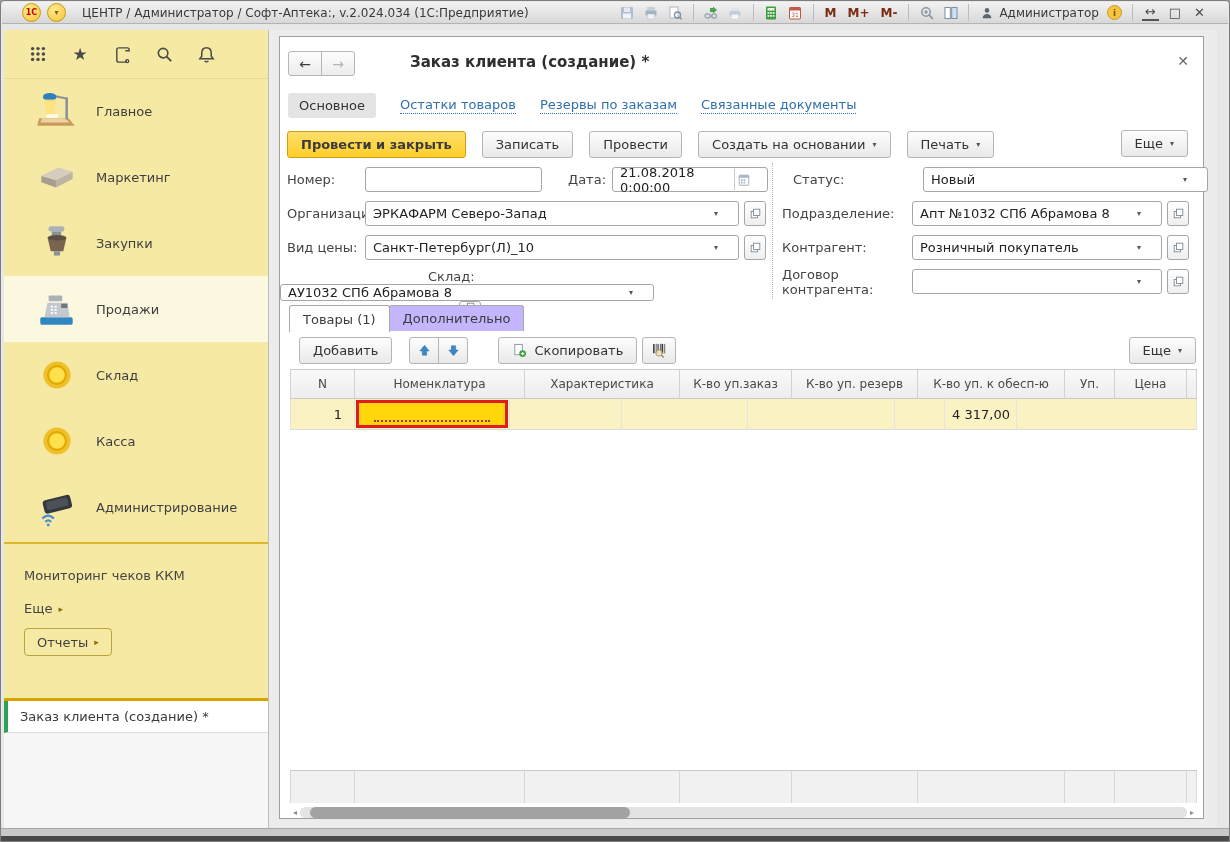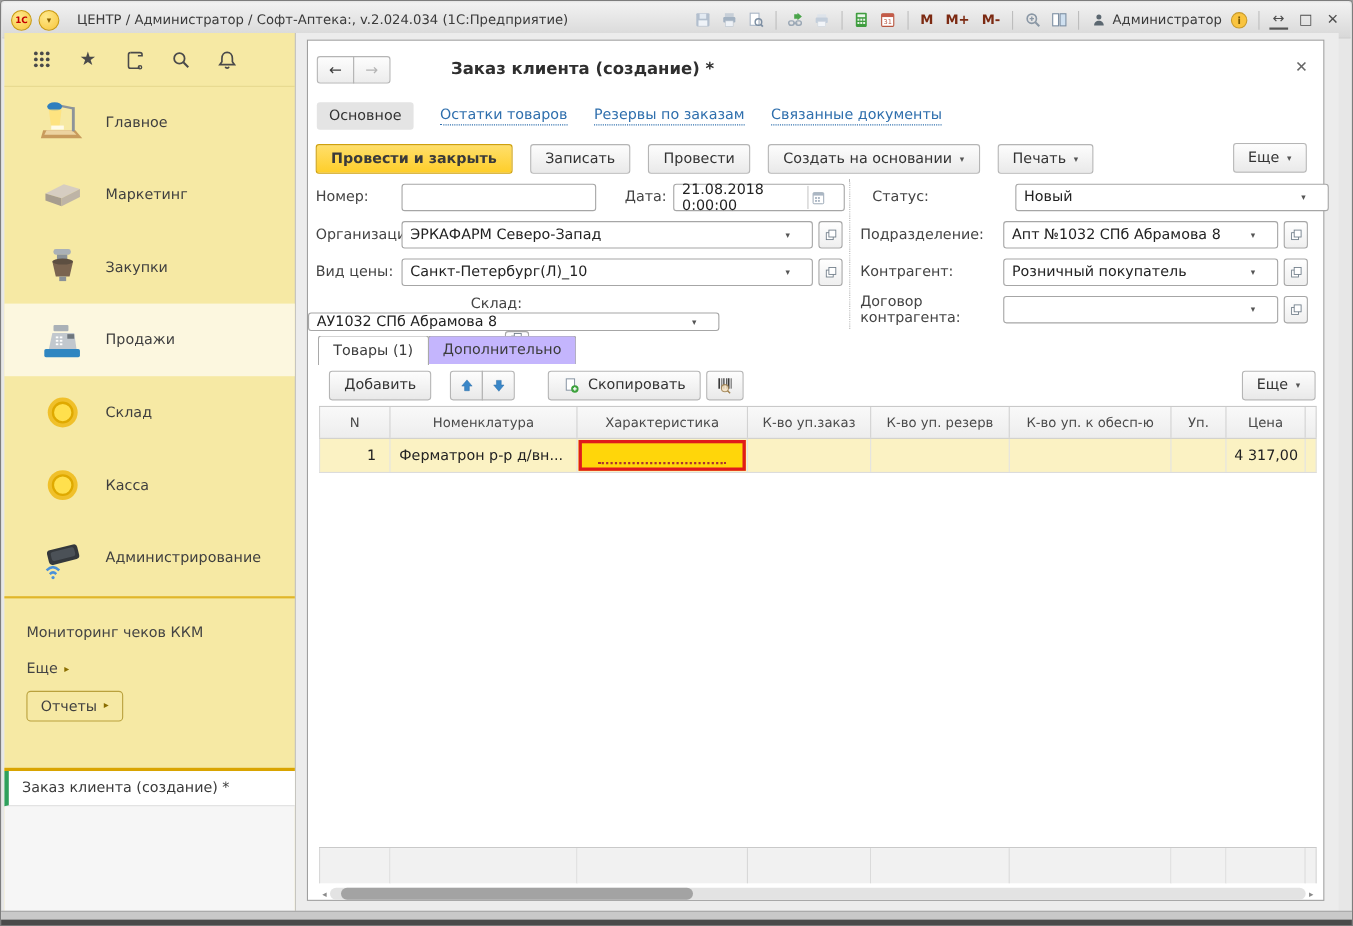--- a/index.html
+++ b/index.html
@@ -7,23 +7,23 @@
     width:1230px;height:842px;position:relative;overflow:hidden;
     font-family:"DejaVu Sans","Liberation Sans",sans-serif;
     background:#9a9a9a;font-size:13px;color:#333;
   }
   .frame{position:absolute;inset:0;border:1px solid #7d7d7d;border-radius:4px 4px 0 0;
     background:#e7e7e7;box-sizing:border-box;}
   .bottom-dark{position:absolute;left:0;right:0;bottom:0;height:5px;background:#4a4a4a;}
   .bottom-band{position:absolute;left:0;right:0;bottom:5px;height:7px;background:#c9c9c9;border-top:1px solid #a8a8a8;}
 
   
-  .titlebar{position:absolute;left:1px;right:1px;top:1px;height:33px;
+  .titlebar{position:absolute;left:1px;right:1px;top:1px;height:22px;
     background:linear-gradient(#f2f2f2,#d8d8d8);border-bottom:1px solid #b3b3b3;
-    border-radius:3px 3px 0 0;display:flex;align-items:center;padding:0 8px;box-sizing:border-box;gap:6px;}
+    border-radius:3px 3px 0 0;display:flex;align-items:center;padding:0 20px;box-sizing:border-box;gap:6px;}
   .roundbtn{width:19px;height:19px;border-radius:50%;border:1px solid #c99a12;
     background:radial-gradient(circle at 35% 30%,#ffe98c,#f7c53c);display:flex;align-items:center;justify-content:center;
     font-size:8px;font-weight:bold;color:#c40000;box-sizing:border-box;}
   .tb-title{margin-left:10px;color:#3a3a3a;font-size:12px;white-space:nowrap;}
   .tb-right{margin-left:auto;display:flex;align-items:center;gap:7px;}
   .tb-ico{width:17px;height:17px;display:inline-flex;align-items:center;justify-content:center;}
   .tb-sep{width:1px;height:17px;background:#bdbdbd;margin:0 2px;}
   .tb-m{font-size:12px;font-weight:bold;color:#7c2a12;padding:0 2px;}
   .tb-user{display:flex;align-items:center;gap:4px;color:#3a3a3a;font-size:12px;}
   .tb-win{font-size:13px;color:#4c4c4c;padding:0 3px;}
@@ -604,21 +604,20 @@
           <span class="gc c2">Характеристика</span>
           <span class="gc c3">К-во уп.заказ</span>
           <span class="gc c4">К-во уп. резерв</span>
           <span class="gc c5">К-во уп. к обесп-ю</span>
           <span class="gc c6">Уп.</span>
           <span class="gc c7">Цена</span>
           <span class="gc cf"></span>
         </div>
         <div class="g-row">
           <span class="gc c0 num">1</span>
-          <span class="gc c1 txt">Ферматрон р-р д/вн...</span>
           <span class="gc c2 selcell">
               <span class="selbox">
                 <span class="dots"></span>
               </span>
             </span>
           <span class="gc c3"></span>
           <span class="gc c4"></span>
           <span class="gc c5"></span>
           <span class="gc c6"></span>
           <span class="gc c7 price">4 317,00</span>

